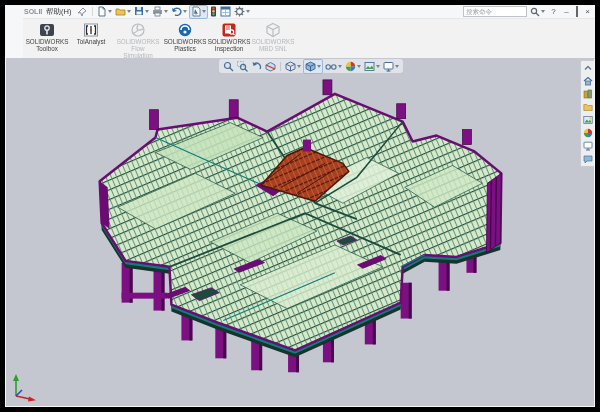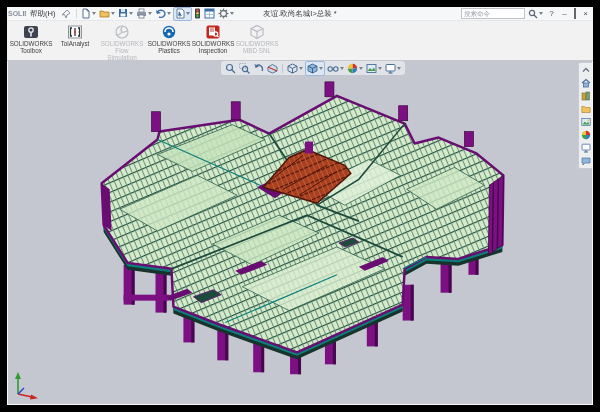--- a/index.html
+++ b/index.html
@@ -1,17 +1,17 @@
 <!DOCTYPE html>
 <html style="--viewport-bg: #c4c7cf; --titlebar-bg: #f6f7f8; --ribbon-bg: #f2f2f3; --panel-green: #d5e9cc; --panel-line: #1c4a3c; --panel-mid: #5c8a68; --edge-purple: #6a0d72; --column-magenta: #7c1083; --column-dark: #45084c; --accent-teal: #0c7f7a; --core-red: #a8401f; --core-line: #4e150a; --core-mid: #c2603c; --triad-x: #cc2222; --triad-y: #2e9e2e; --triad-z: #2244cc;"><head>
 <meta charset="utf-8">
 <style>
   html,body{margin:0;padding:0;}
   body{width:600px;height:412px;font-family:"Liberation Sans",sans-serif;overflow:hidden;background:#c4c7cf;}
-  .app{position:absolute;inset:0;border:7px solid #000000;box-sizing:border-box;background:var(--titlebar-bg);}
+  .app{position:absolute;inset:0;border:5px solid #000000;box-sizing:border-box;background:var(--titlebar-bg);padding-left:18px;}
 
   
   .titlebar{position:relative;height:13px;background:var(--titlebar-bg);display:flex;align-items:center;font-size:8px;color:#444;border-bottom:1px solid #e6e7e9;}
   .logo-clip{width:18px;overflow:hidden;white-space:nowrap;font-weight:bold;color:#8a919c;font-size:7px;padding-left:1px;}
   .menu-item{padding:0 4px;font-size:7.5px;color:#333;}
   .pin{width:10px;height:10px;margin:0 2px;}
   .tb-sep{width:1px;height:9px;background:#d5d7da;margin:0 3px;}
   .qat{display:flex;align-items:center;gap:1px;}
   .qat .tool{display:flex;align-items:center;padding:0 1px;height:12px;}
   .tool.pressed{border:1px solid #9db8dd;background:#dce8f6;border-radius:2px;}
@@ -134,21 +134,20 @@
               <line x1="2" y1="2" x2="3.2" y2="3.2"></line>
               <line x1="7.8" y1="7.8" x2="9" y2="9"></line>
               <line x1="9" y1="2" x2="7.8" y2="3.2"></line>
               <line x1="2" y1="9" x2="3.2" y2="7.8"></line>
             </g>
           </svg>
           <span class="caret"></span>
       </span>
     </div>
 
-    <div class="win-title">友谊.欧尚名城I&gt;总装 *</div>
 
     <div class="tb-right">
       <input class="search-box" placeholder="搜索命令" style="">
       <span class="sbtn">
         <svg width="10" height="10" viewBox="0 0 10 10">
             <circle cx="4" cy="4" r="2.6" fill="none" stroke="#5b6570" stroke-width="1.2"></circle>
             <line x1="6" y1="6" x2="9" y2="9" stroke="#5b6570" stroke-width="1.3"></line>
           </svg>
           <span class="caret"></span>
       </span>

